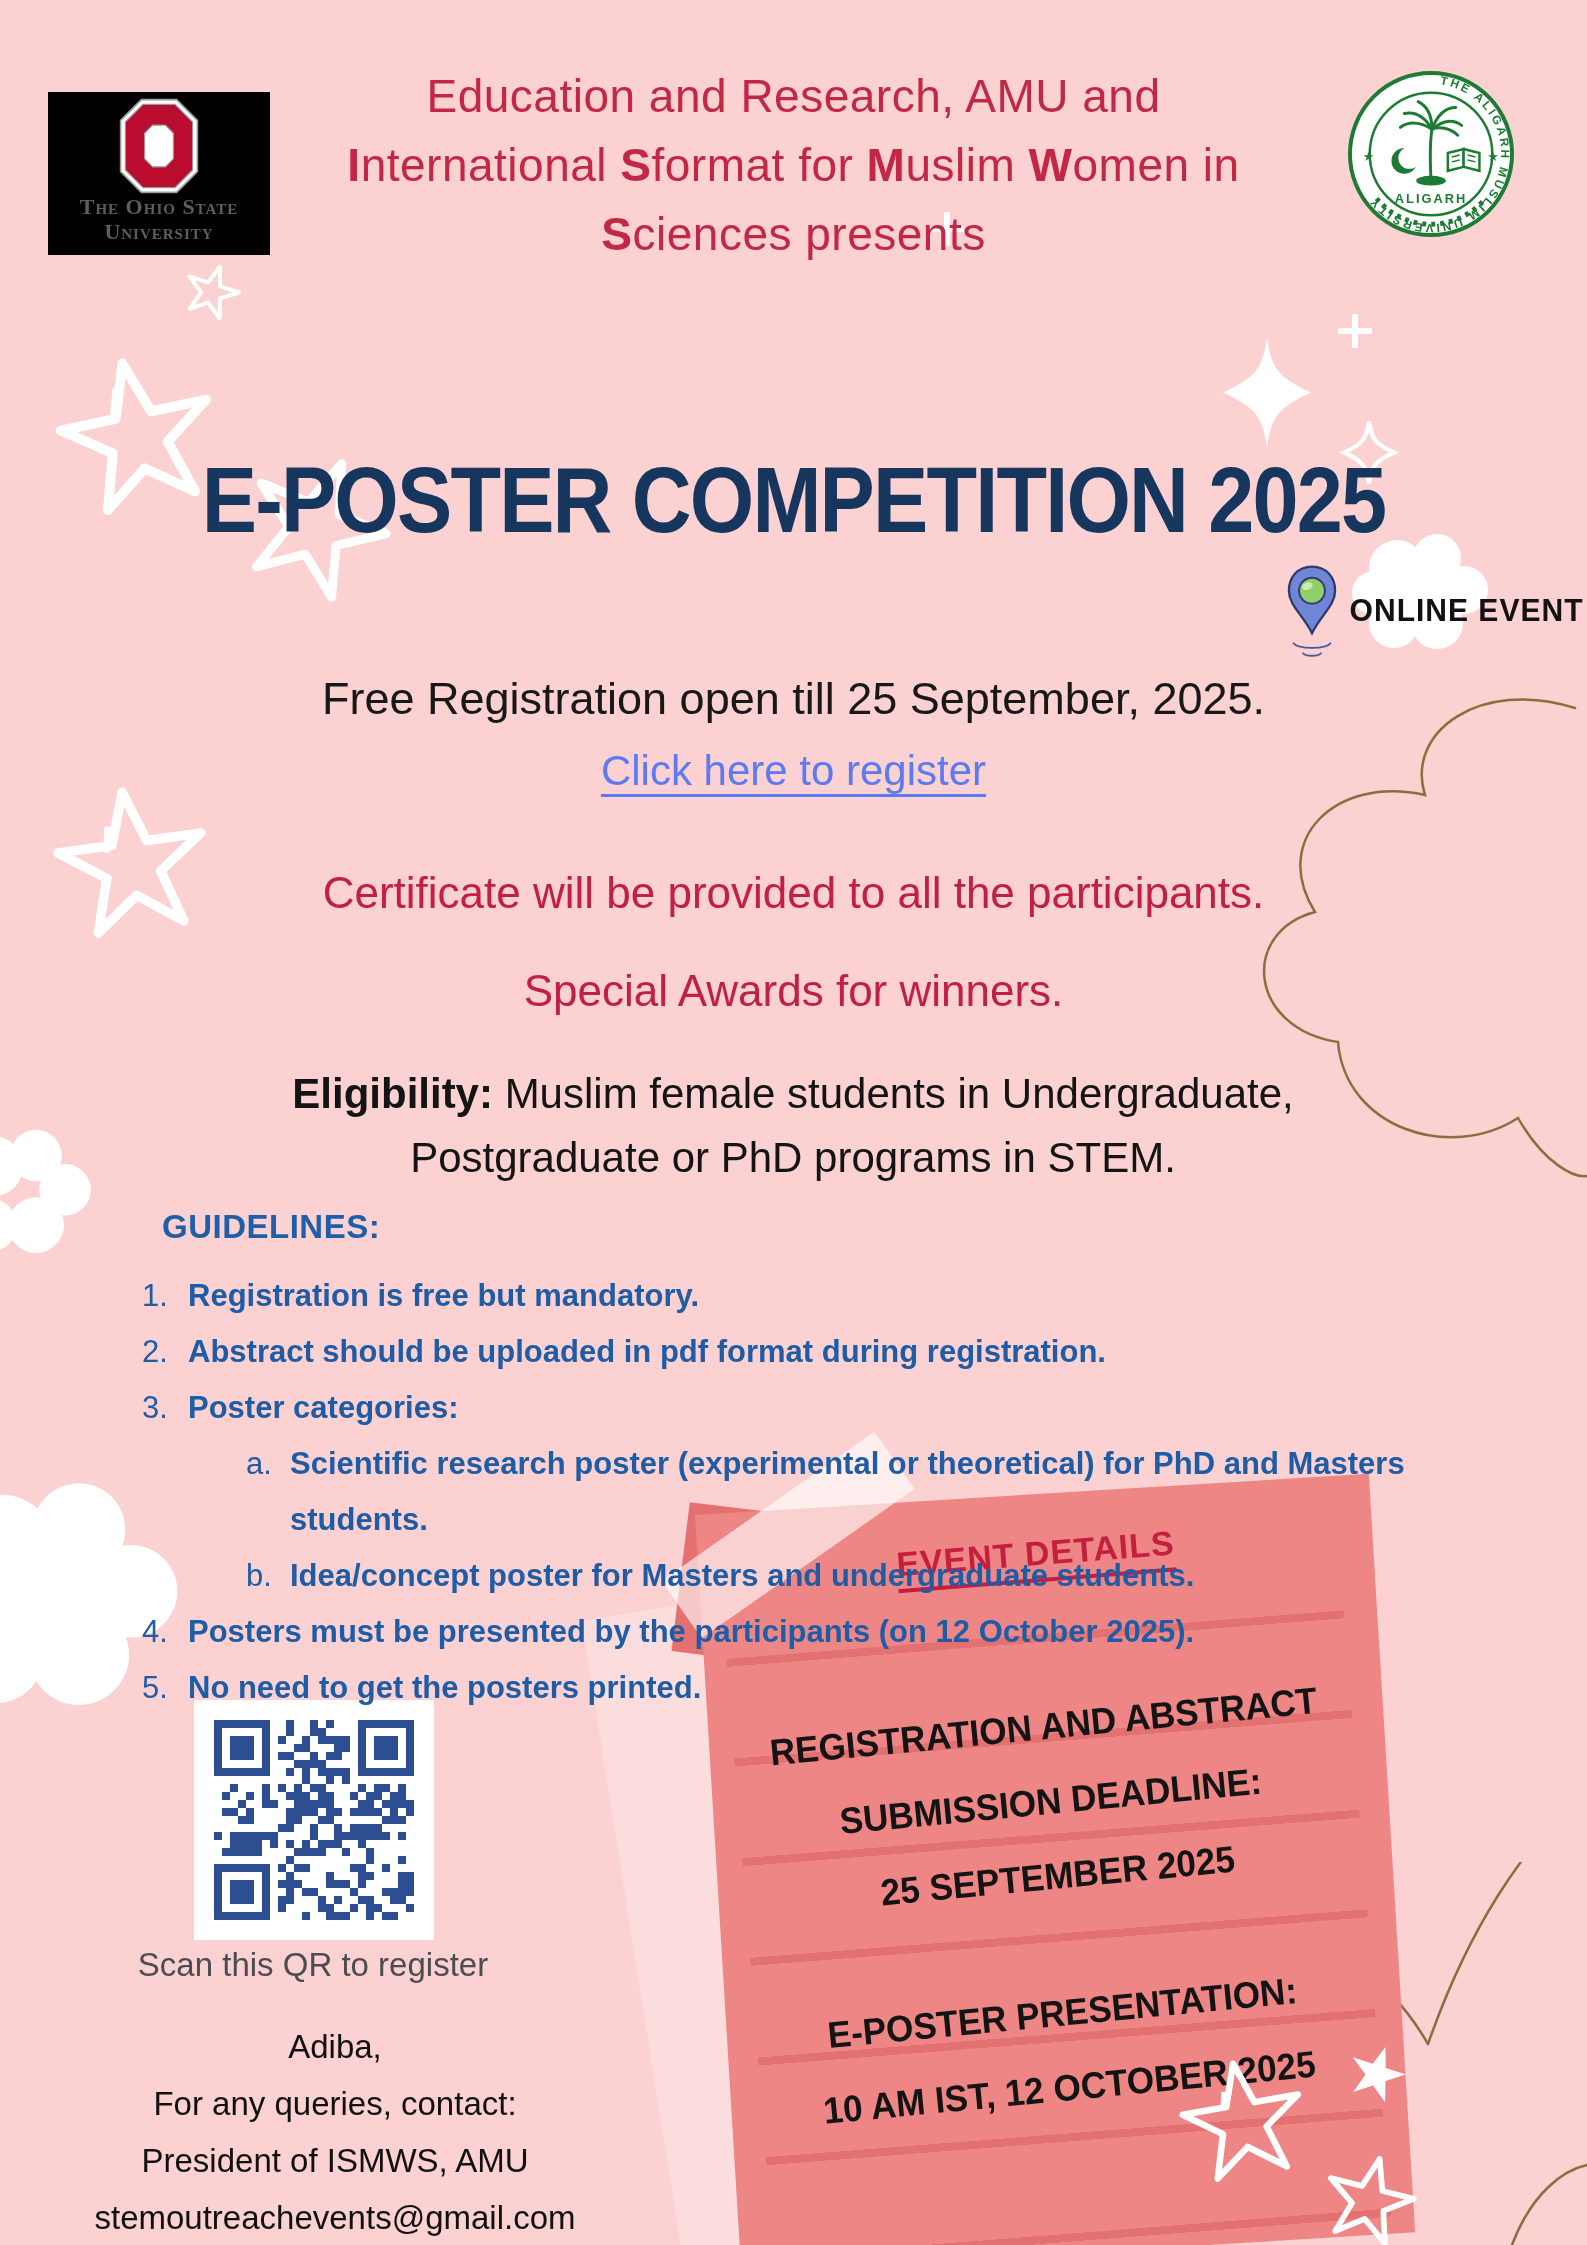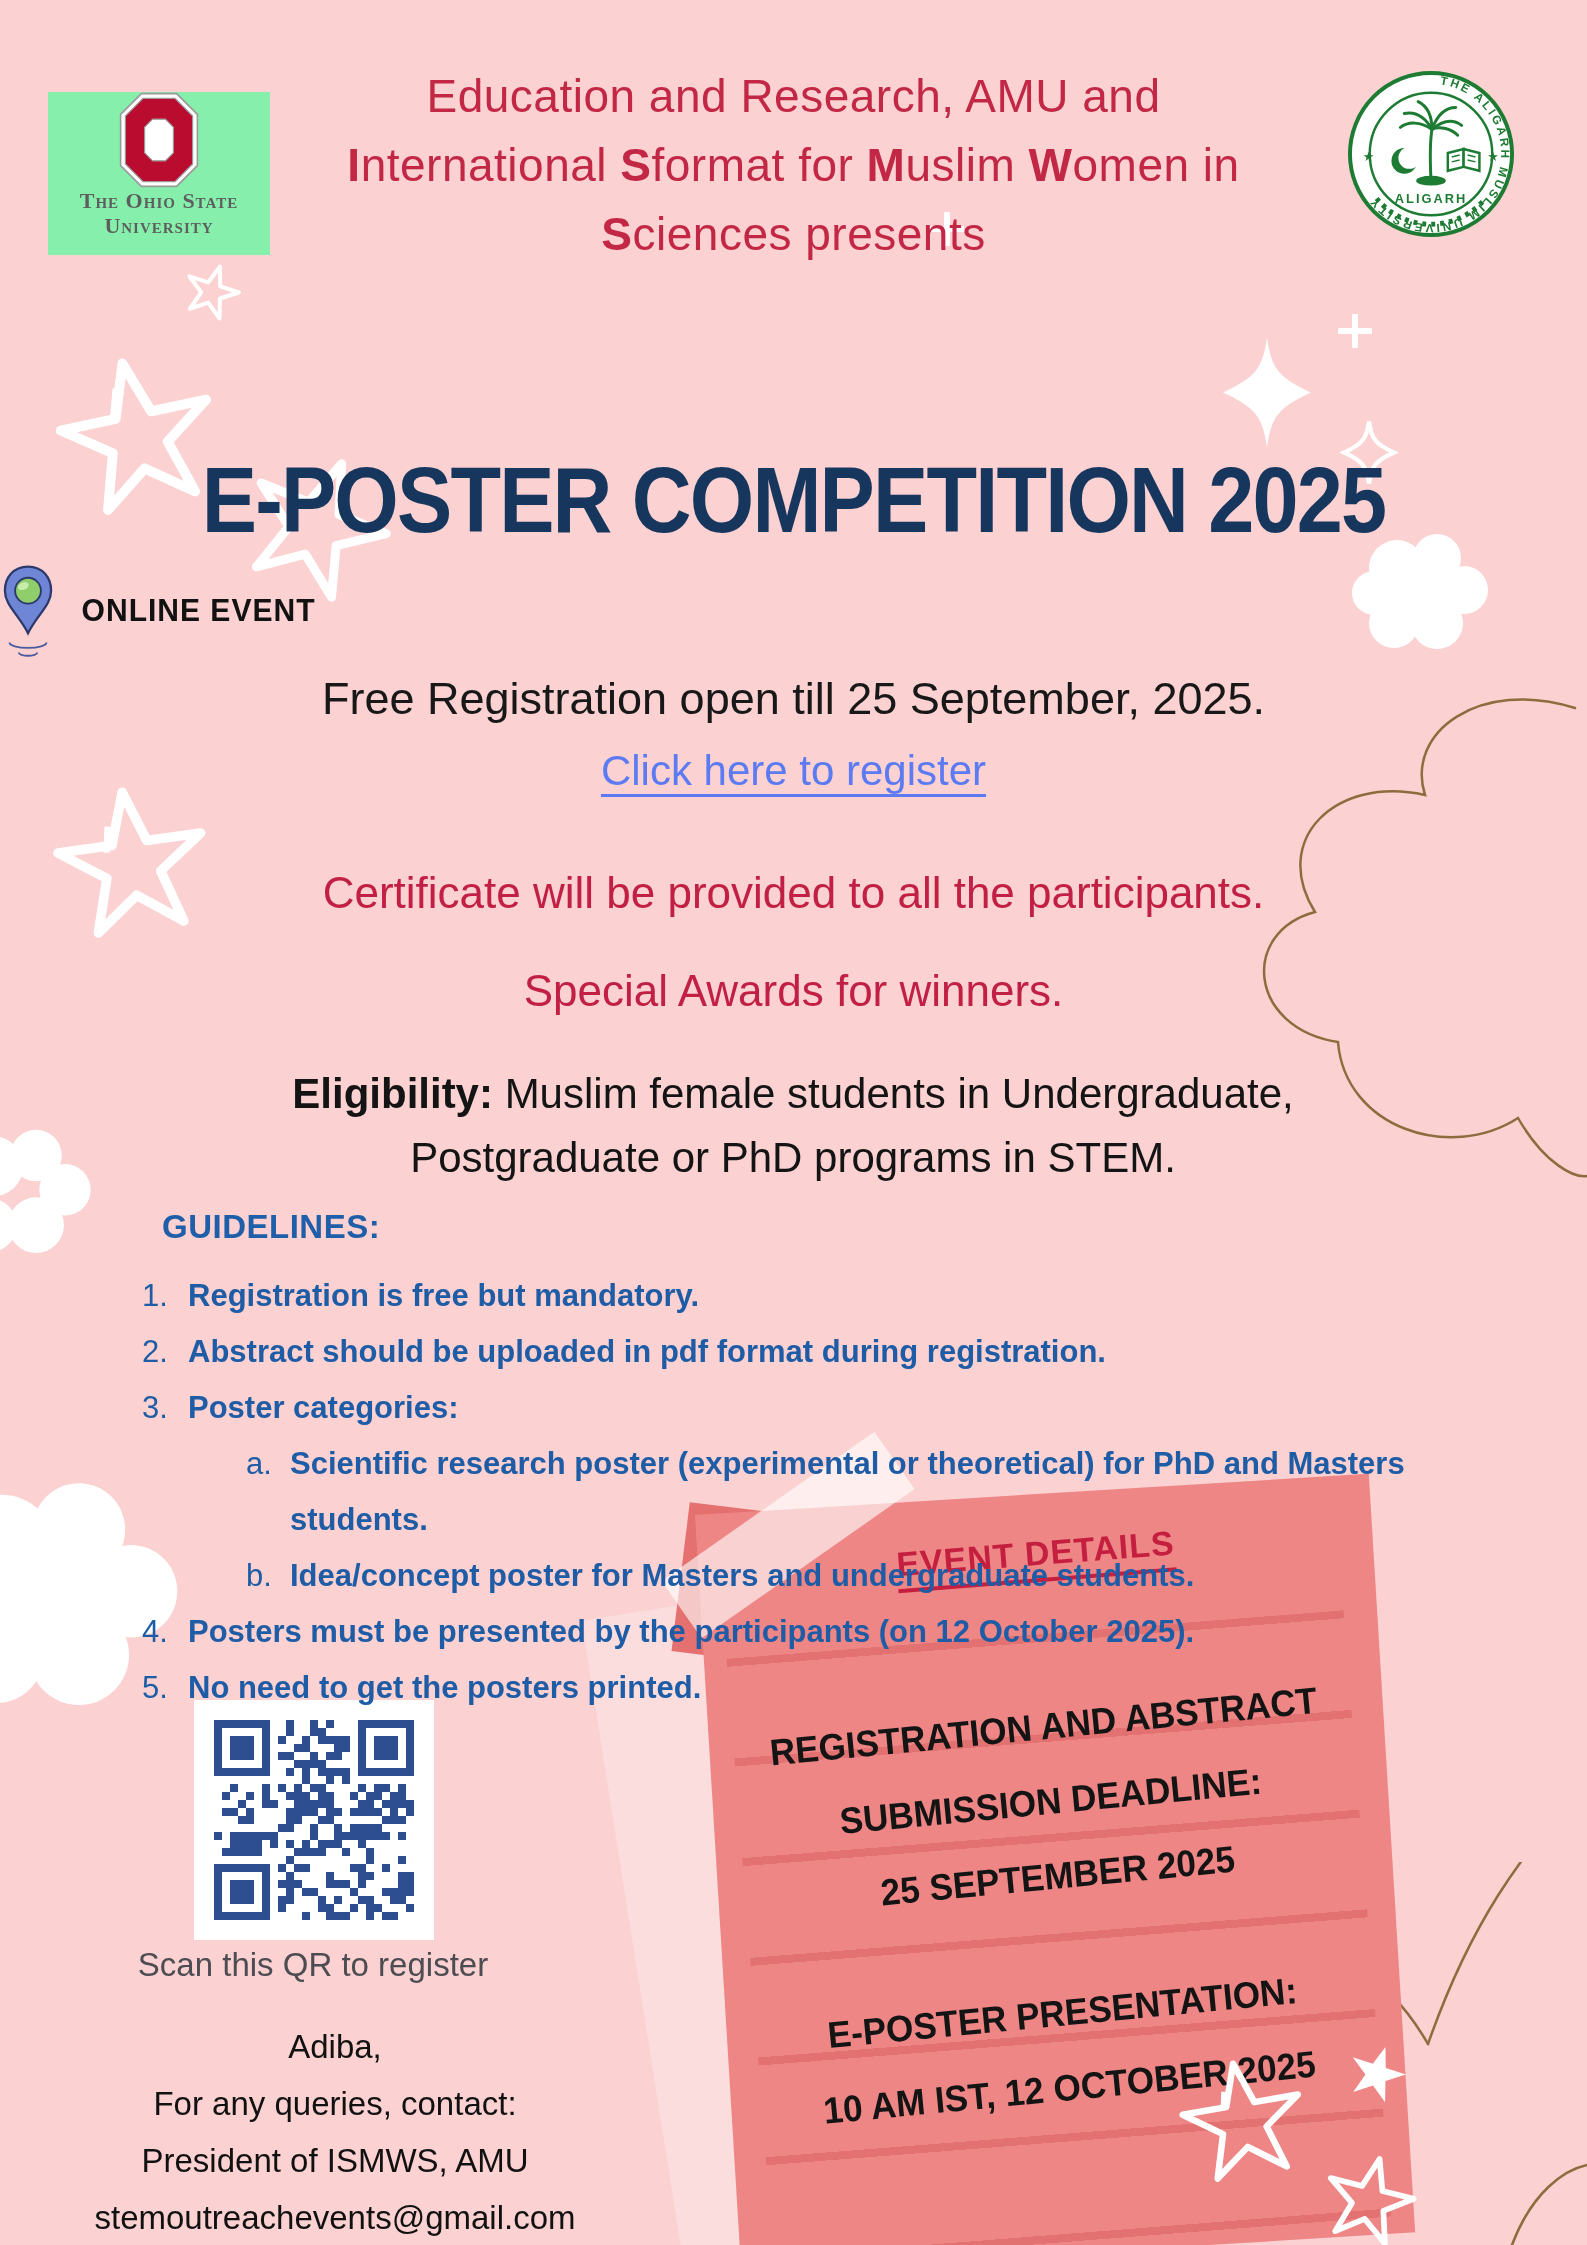--- a/index.html
+++ b/index.html
@@ -6,28 +6,28 @@
   body{
     width:1587px;height:2245px;position:relative;overflow:hidden;
     background:#fbd1d1;
     font-family:"Liberation Sans", sans-serif;
   }
   .abs{position:absolute;}
   .ctr{text-align:center;width:100%;left:0;}
   
   .hdr{top:62px;color:#c22745;font-size:46px;line-height:69px;letter-spacing:.5px;font-weight:500;}
   
-  .osu-box{left:48px;top:92px;width:222px;height:163px;background:#86efac;display:flex;flex-direction:column;align-items:center;justify-content:flex-start;box-sizing:border-box;}
+  .osu-box{left:48px;top:92px;width:222px;height:163px;background:#000000;display:flex;flex-direction:column;align-items:center;justify-content:flex-start;padding-top:6px;box-sizing:border-box;}
   .osu-text{font-family:"Liberation Serif", serif;font-variant:small-caps;color:#5e5e5e;font-size:22px;line-height:25px;letter-spacing:1px;text-align:center;font-weight:600;}
   .amu{left:1347px;top:70px;width:168px;height:168px;}
   
   .title{top:448px;color:#16365d;font-size:92px;font-weight:700;letter-spacing:-2px;}
   .title-inner{display:inline-block;transform:scaleX(.9);white-space:nowrap;}
   
-  .evrow{top:563px;display:flex;justify-content:flex-start;align-items:center;gap:22px;width:100%;left:0;}
+  .evrow{top:563px;display:flex;justify-content:flex-end;align-items:center;gap:6px;width:100%;left:0;}
   .evtext{font-size:31px;font-weight:700;color:#121212;letter-spacing:1px;transform:scaleX(.97);}
   .blk{color:#181818;}
   .free{top:673px;font-size:45px;}
   .link{top:747px;font-size:42px;color:#5c7bf2;}
   .link a{color:#5c7bf2;text-decoration:underline;text-underline-offset:9px;text-decoration-thickness:3px;}
   .red1{top:868px;font-size:44px;color:#c11f43;}
   .red2{top:966px;font-size:44px;color:#c11f43;}
   .elig{top:1062px;left:163px;width:1260px;text-align:center;font-size:42px;line-height:64px;color:#141414;}
   
   .ghead{left:162px;top:1208px;font-size:33px;font-weight:700;color:#1f5fa9;letter-spacing:.5px;}

